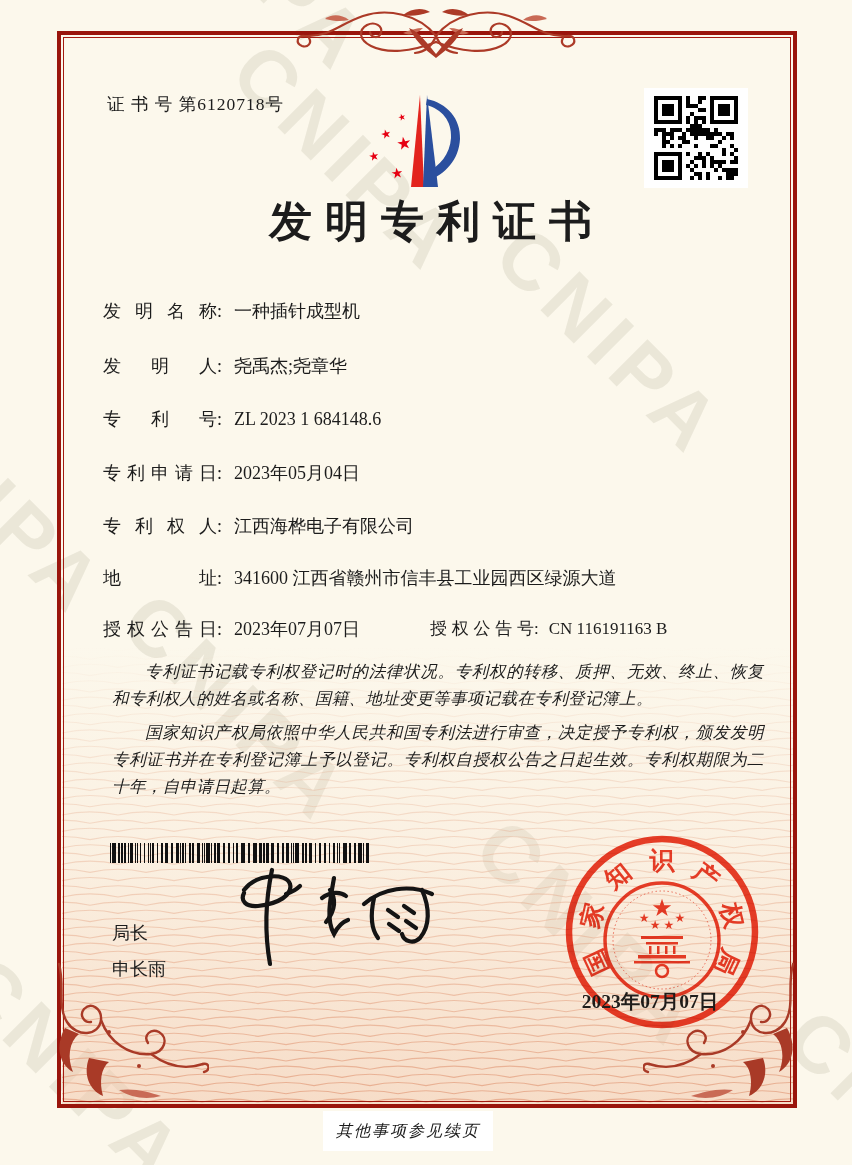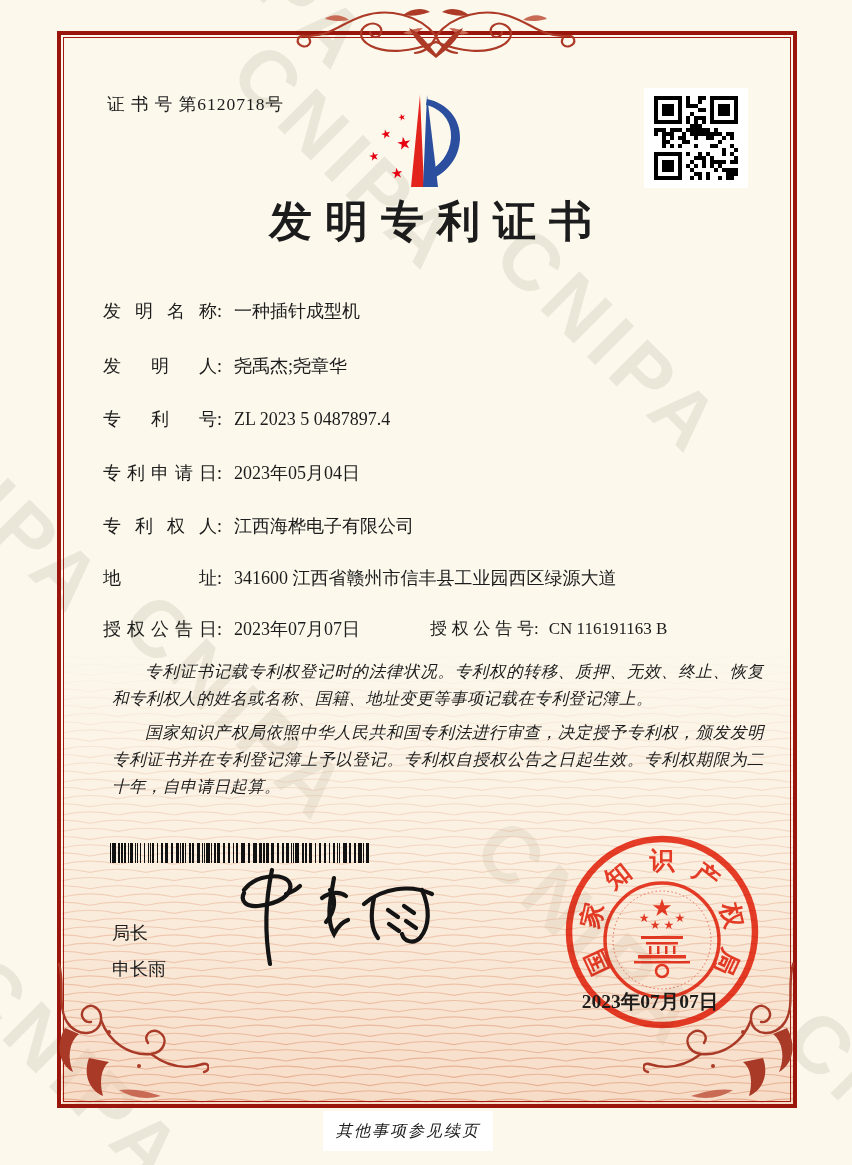--- a/index.html
+++ b/index.html
@@ -330,21 +330,21 @@
 
   <div class="title">发明专利证书</div>
 
   <div class="fld" style="top:299px">
     <span class="lb">发明名称</span><span class="cl">:</span><span class="vl">一种插针成型机</span>
   </div>
   <div class="fld" style="top:354px">
     <span class="lb">发明人</span><span class="cl">:</span><span class="vl">尧禹杰;尧章华</span>
   </div>
   <div class="fld" style="top:407px">
-    <span class="lb">专利号</span><span class="cl">:</span><span class="vl">ZL 2023 5 0487897.4</span>
+    <span class="lb">专利号</span><span class="cl">:</span><span class="vl">ZL 2023 1 684148.6</span>
   </div>
   <div class="fld" style="top:461px">
     <span class="lb">专利申请日</span><span class="cl">:</span><span class="vl">2023年05月04日</span>
   </div>
   <div class="fld" style="top:514px">
     <span class="lb">专利权人</span><span class="cl">:</span><span class="vl">江西海桦电子有限公司</span>
   </div>
   <div class="fld" style="top:566px">
     <span class="lb">地址</span><span class="cl">:</span><span class="vl">341600 江西省赣州市信丰县工业园西区绿源大道</span>
   </div>

